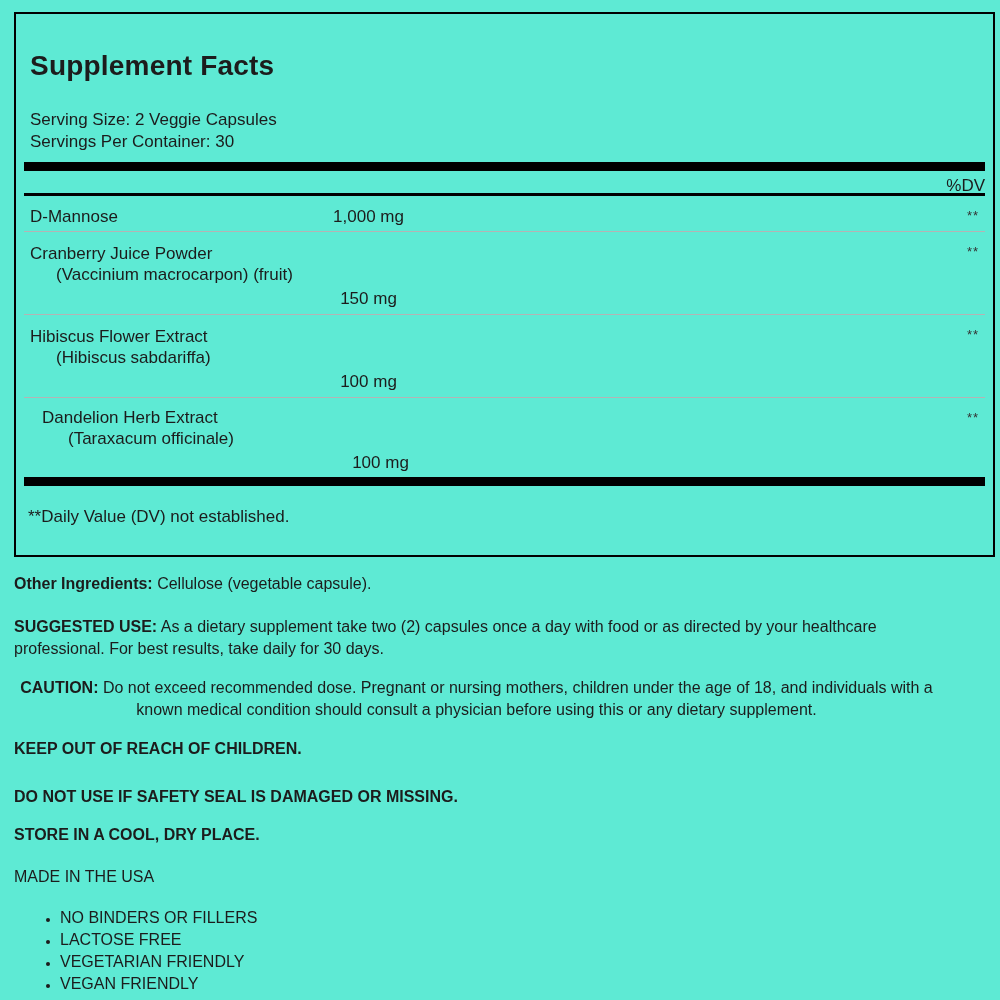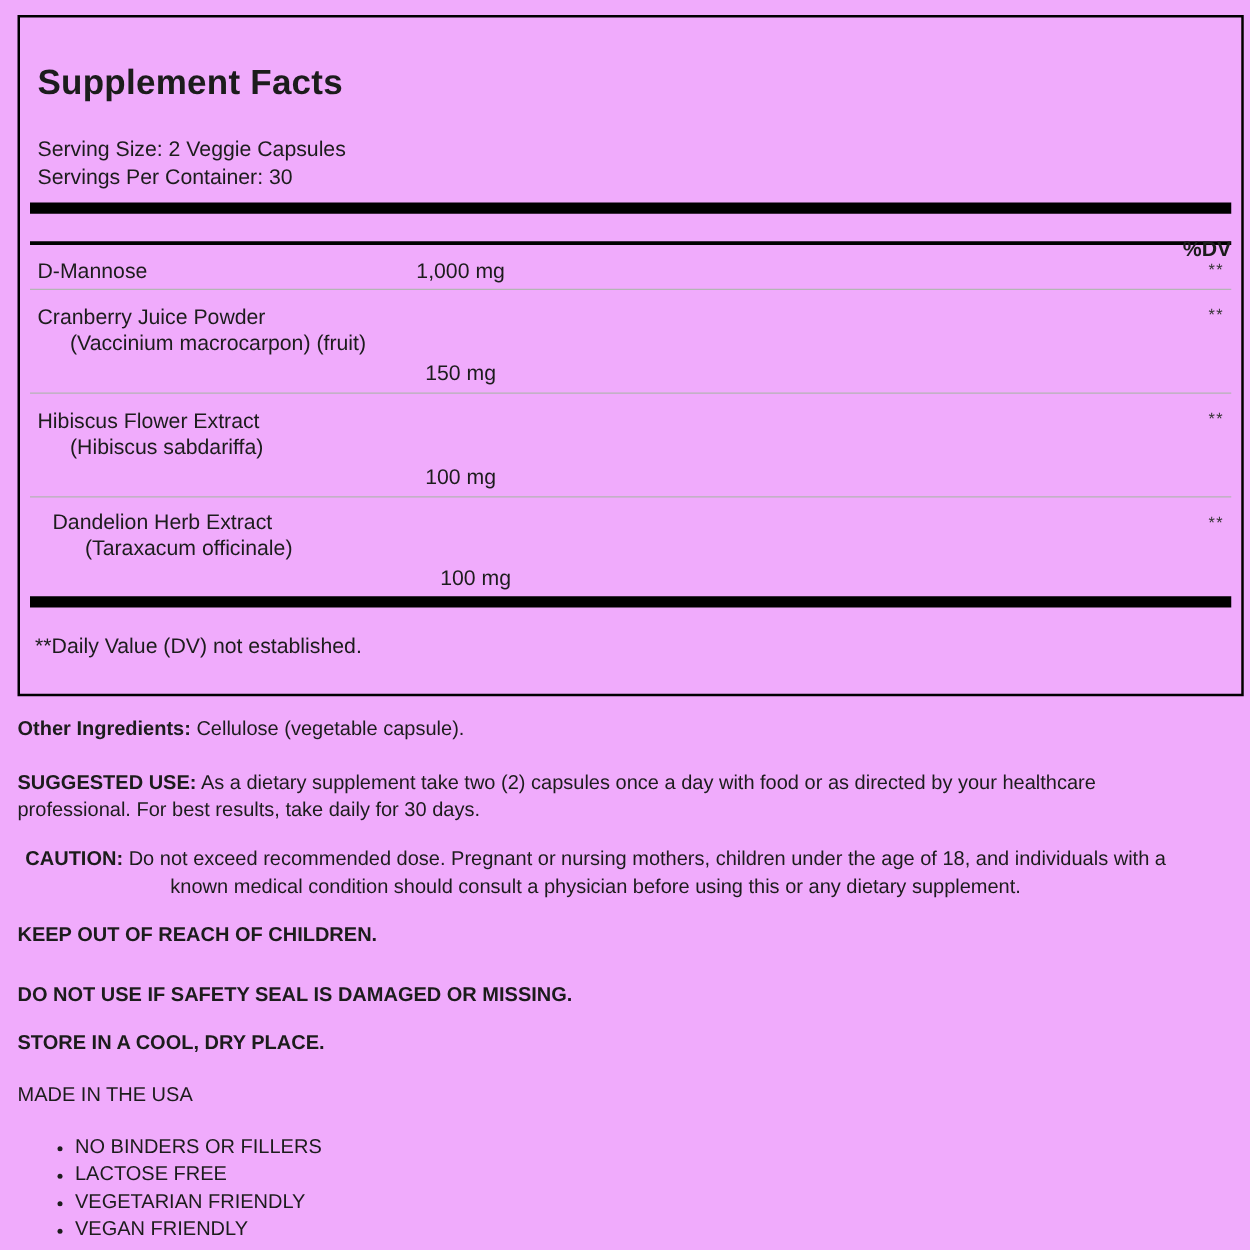--- a/index.html
+++ b/index.html
@@ -1,19 +1,19 @@
 <!DOCTYPE html>
 <html><head>
 <meta charset="utf-8">
 <style>
   html,body{margin:0;padding:0;background:#ffffff;}
   .page{
     position:relative;
     width:1000px;height:1000px;
-    background:#f0abfc;
+    background:#5eead4;
     color:#1c1c1c;
     font-family:"Liberation Sans","DejaVu Sans",sans-serif;
     overflow:hidden;
   }
   
   .facts-box{
     position:absolute;left:14px;top:12px;
     width:961px;height:541px;
     border:2px solid #000;
     padding:0 8px;
@@ -24,21 +24,21 @@
     font-size:28px;line-height:32px;font-weight:bold;
     letter-spacing:0.2px;
   }
   .serving-block{margin:27px 0 0 6px;font-size:17px;line-height:22px;}
   .bar{background:#000;width:100%;}
   .bar.thick{height:9px;}
   .bar.thin3{height:3px;}
   .bar.mt9{margin-top:9px;}
   .header-row{position:relative;line-height:22px;height:22px;}
   .aps{display:block;width:706px;text-align:center;font-weight:bold;font-size:17px;}
-  .dv-head{position:absolute;right:0;top:18px;font-weight:bold;font-size:17px;}
+  .dv-head{position:absolute;right:0;top:4px;font-weight:normal;font-size:17px;}
   .t-row{position:relative;padding:10px 0 4px 0;font-size:17px;line-height:21px;border-bottom:1px solid #b4b4b4;}
   .t-row.pt11{padding-top:11px;padding-bottom:5px;}
   .t-row.last{border-bottom:none;padding-top:9px;margin-left:12px;}
   .iname{padding-left:6px;}
   .latin{padding-left:32px;}
   .amt{width:689px;text-align:center;margin-top:3px;}
   .amt-abs{position:absolute;top:10px;left:0;margin-top:0;}
   .dv-mark{
     position:absolute;right:6px;top:9px;
     font-size:13px;letter-spacing:1px;color:#333;

